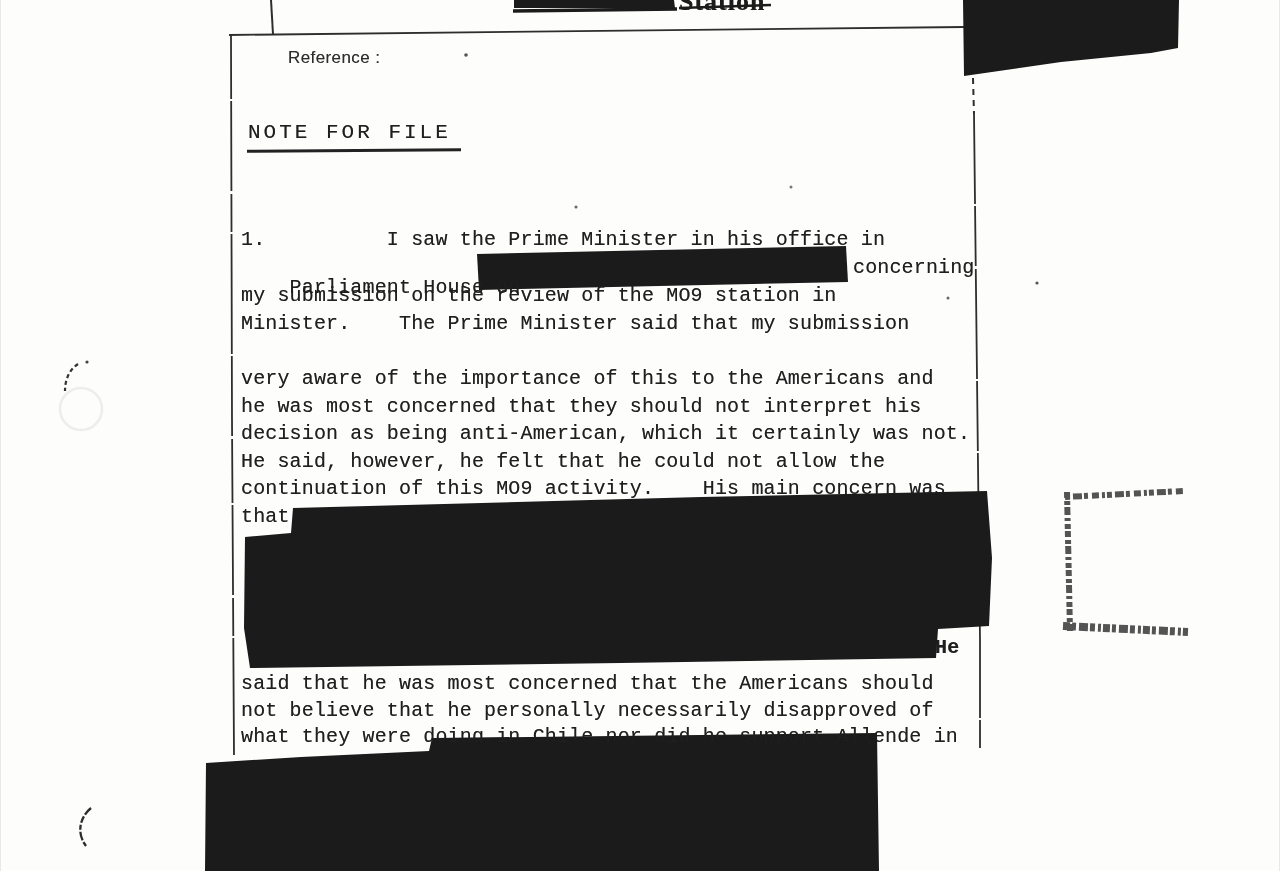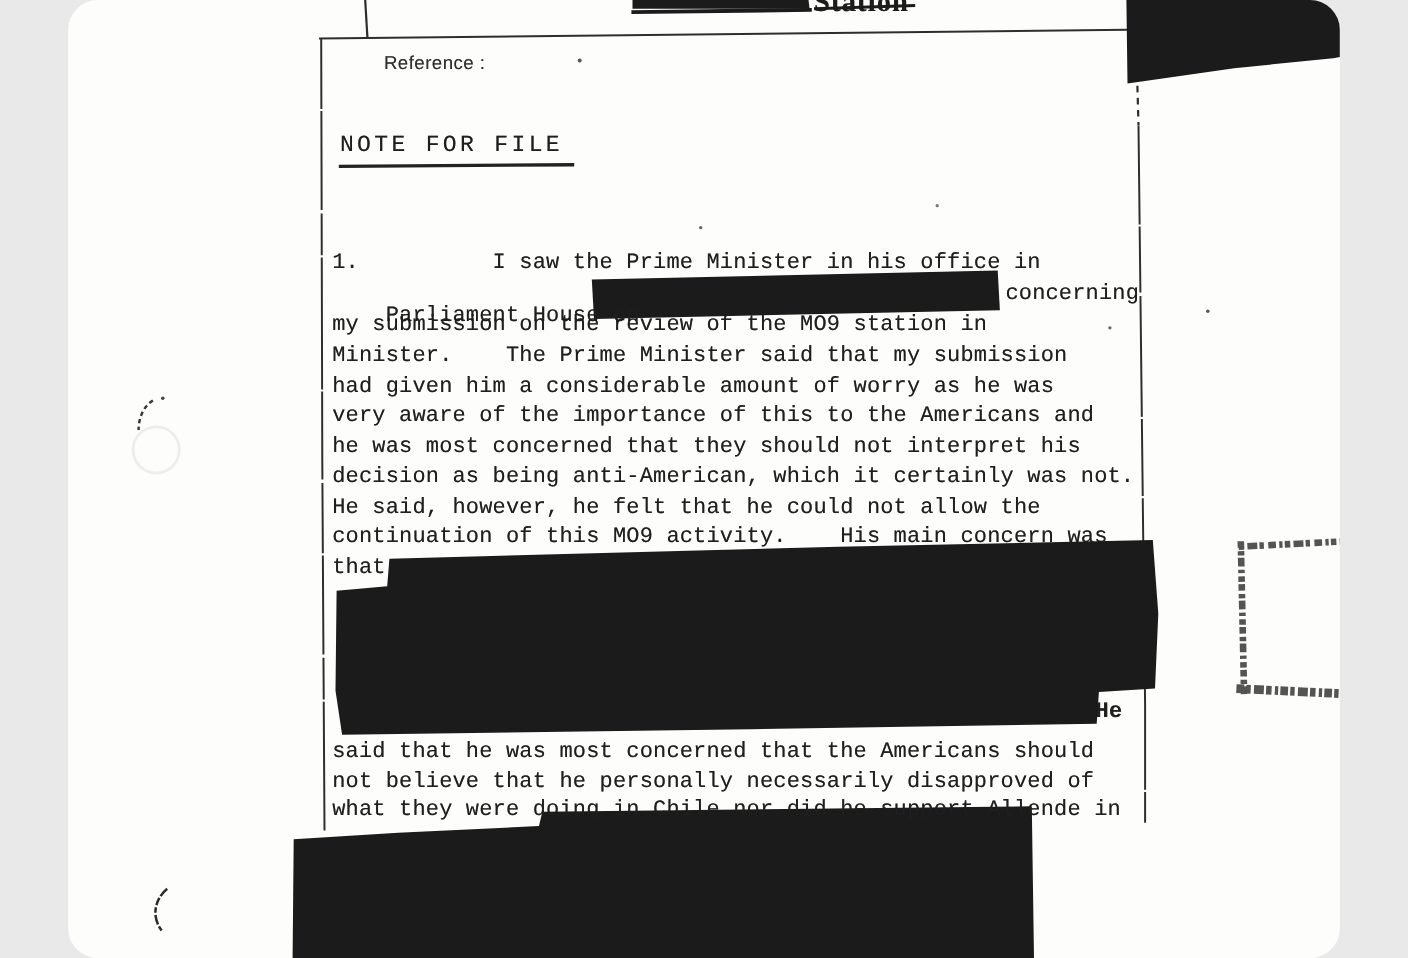--- a/index.html
+++ b/index.html
@@ -1,20 +1,19 @@
 <!DOCTYPE html>
 <html><head>
 <meta charset="utf-8">
 <style>
   html,body{margin:0;padding:0;background:#e9e9e9;}
   .scan{
-    position:relative;width:1156px;height:871px;margin:0 auto;
+    position:relative;width:1278px;height:871px;margin:0 auto;
     background:#fdfdfc;overflow:hidden;
     font-family:"Liberation Mono","DejaVu Sans Mono",monospace;
-    border-radius:27px;
   }
   .artifact-layer{position:absolute;left:0;top:0;width:1280px;height:871px;}
   .txt{position:absolute;color:#1f1f1f;text-shadow:0 0 0.6px rgba(25,25,25,.55);}
   .ref{
     left:247px;top:48px;font-family:"Liberation Sans","DejaVu Sans",sans-serif;
     font-size:17px;color:#2e2e2e;letter-spacing:.4px;text-shadow:0 0 .4px rgba(40,40,40,.5);margin-left:40px;
   }
   .title{
     left:247px;top:121px;font-size:21px;letter-spacing:3px;white-space:pre;
   }
@@ -82,21 +81,20 @@
   <div class="txt title">NOTE FOR FILE</div>
   <div class="title-underline"></div>
 
   <div class="txt tline l1">1.          I saw the Prime Minister in his office in</div>
   <div class="txt tline l2">
     <span>Parliament House on</span>
     <span class="concerning">concerning</span>
   </div>
   <div class="txt tline l3">my submission on the review of the MO9 station in</div>
   <div class="txt tline l4">Minister.    The Prime Minister said that my submission</div>
-  <div class="txt tline l5">had given him a considerable amount of worry as he was</div>
   <div class="txt tline l6">very aware of the importance of this to the Americans and</div>
   <div class="txt tline l8">decision as being anti-American, which it certainly was not.</div>
   <div class="txt tline l7">he was most concerned that they should not interpret his</div>
   <div class="txt tline l9">He said, however, he felt that he could not allow the</div>
   <div class="txt tline l10">continuation of this MO9 activity.    His main concern was</div>
   <div class="txt tline l11">that</div>
 
   <div class="txt he-word">He</div>
 
   <div class="txt tline l12">said that he was most concerned that the Americans should</div>

